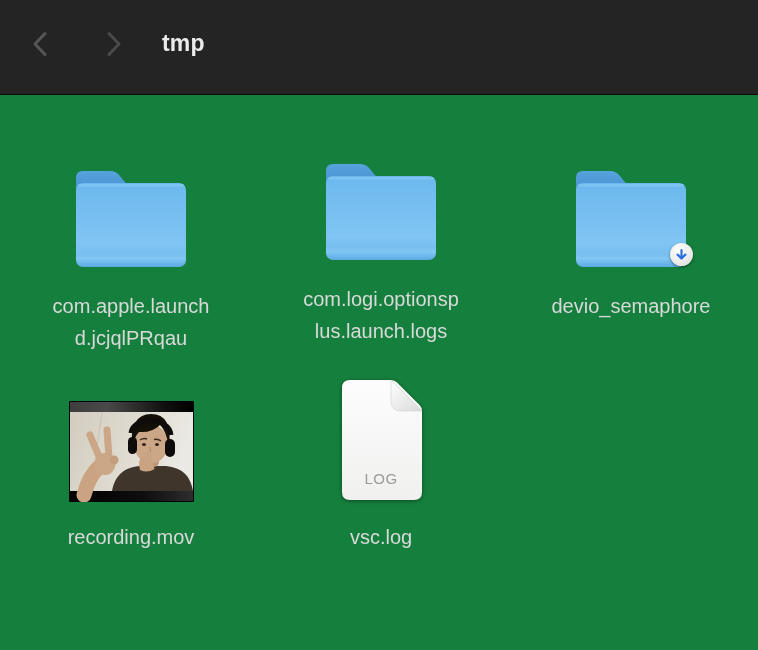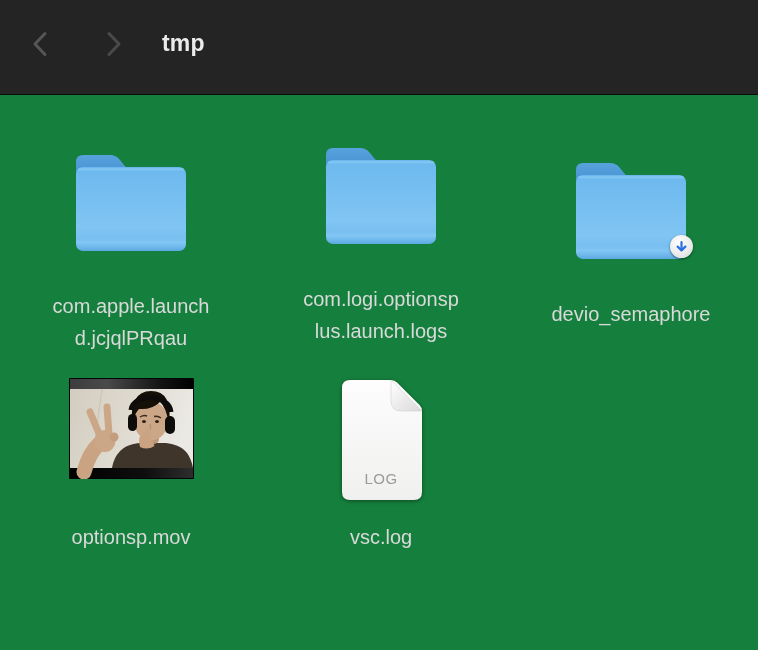--- a/index.html
+++ b/index.html
@@ -17,25 +17,25 @@
   .nav-btn.back   { left:26px; }
   .nav-btn.forward{ left:98px; }
   .toolbar-title {
     position:absolute; left:162px; top:30px;
     font-size:23px; font-weight:700; color:#ebebeb; letter-spacing:0.2px;
   }
   
   .cell { position:absolute; width:250px; text-align:center; }
   .cell.c1 { left:6px;   top:147px; }
   .cell.c2 { left:256px; top:140px; }
-  .cell.c3 { left:506px; top:155px; }
+  .cell.c3 { left:506px; top:147px; }
   .cell.c4 { left:6px;   top:378px; }
   .cell.c5 { left:256px; top:378px; }
   .icon-box {
-    height:124px; display:flex; align-items:flex-start; justify-content:center;
+    height:124px; display:flex; align-items:flex-end; justify-content:center;
     position:relative;
   }
   .file-label {
     margin-top:19px; font-size:20px; line-height:32px; color:#d9d9d9;
   }
   .file-label span { display:block; }
   
   .folder-wrap { position:relative; width:122px; height:108px; }
   .folder-svg  { display:block; width:122px; height:108px; }
   .badge {
@@ -205,21 +205,21 @@
 
               <line x1="31" y1="58" x2="21" y2="34" stroke="#cba687" stroke-width="7" stroke-linecap="round"></line>
               <line x1="40" y1="56" x2="38" y2="29" stroke="#cba687" stroke-width="7" stroke-linecap="round"></line>
               <ellipse cx="36" cy="63" rx="10.5" ry="11" fill="#cba687"></ellipse>
               <circle cx="45" cy="59" r="4.5" fill="#c49e7c"></circle>
             </g>
           </svg>
         </div>
       </div>
       <div class="file-label">
-        <span>optionsp.mov</span>
+        <span>recording.mov</span>
       </div>
     </div>
 
     <div class="cell c5">
       <div class="icon-box">
         <div>
           <svg class="doc-svg" viewBox="0 0 86 124">
             <path d="M12,2 h41 q3.5,0 6,2.5 l22.5,22.5 q2.5,2.5 2.5,6 v81 q0,8 -8,8 H12 q-8,0 -8,-8 V10 q0,-8 8,-8 z" fill="url(#gDoc)"></path>
             <path d="M53,2 L84,33 H63 Q53,33 53,23 Z" fill="url(#gFold)" stroke="#d2d2d2" stroke-width="0.6"></path>
             <text x="43" y="106" text-anchor="middle" font-family="Liberation Sans, sans-serif" font-size="15" letter-spacing="0.5" fill="#9b9b9b">LOG</text>

